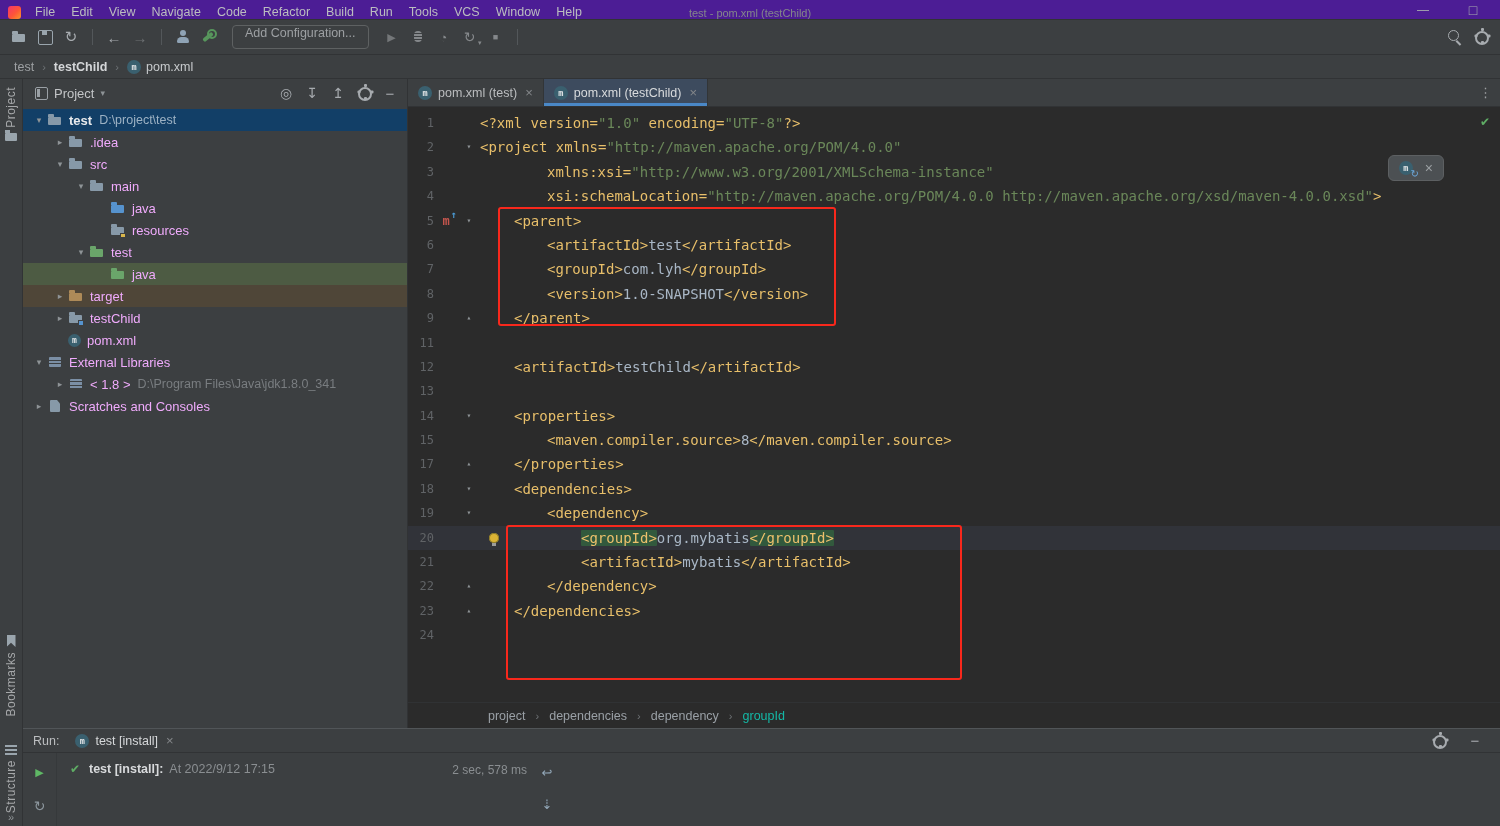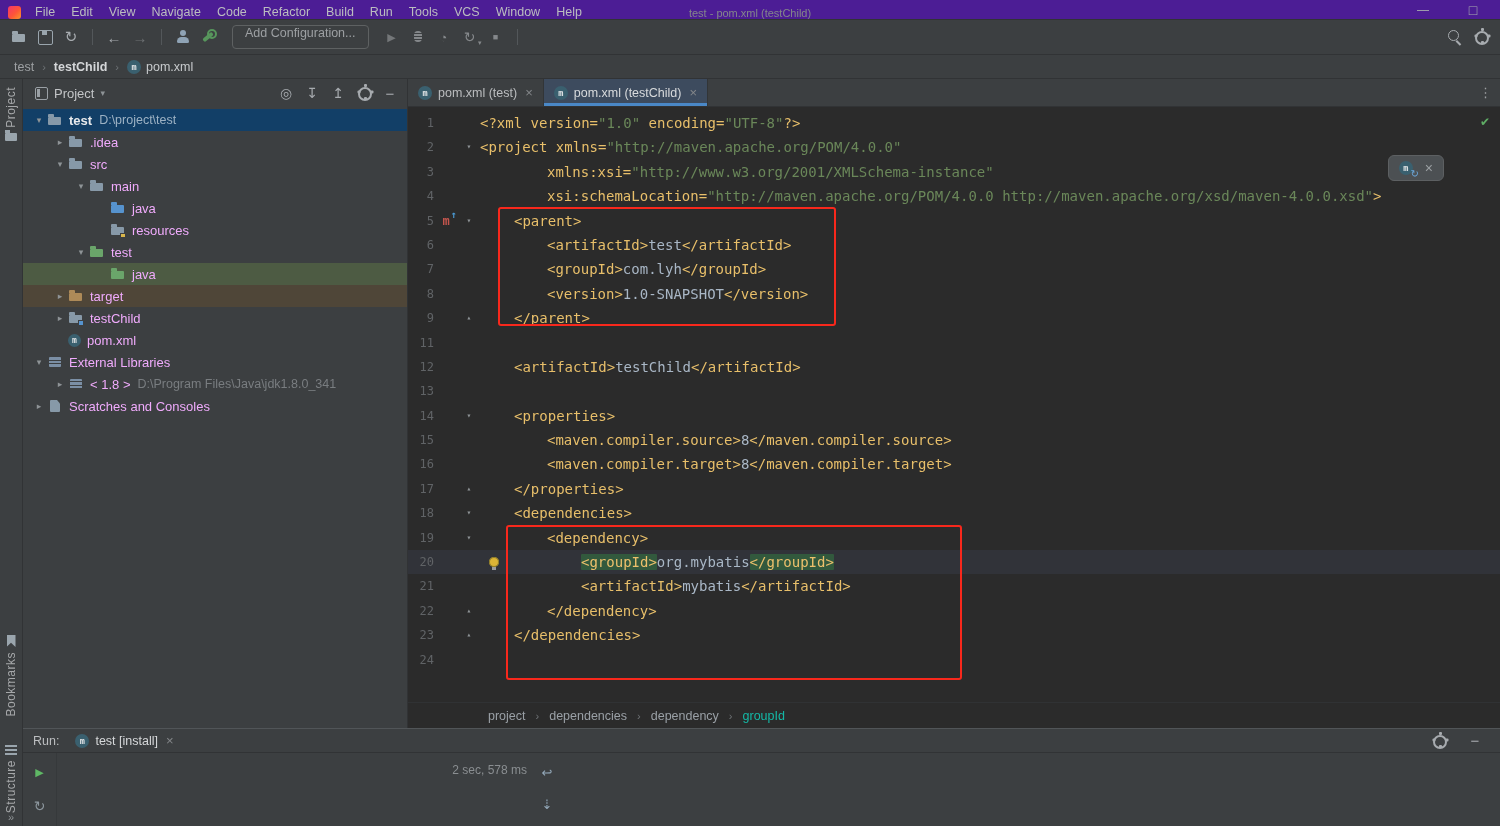--- a/index.html
+++ b/index.html
@@ -470,26 +470,20 @@
                   </span>
                   <span class="code-text" style="padding-left:34px"><span class="tk-tag">&lt;properties&gt;</span></span>
                 </div>
                 <div class="code-line">
                   <span class="ln">15</span>
                   <span class="slotA"></span>
                   <span class="slotB"></span>
                   <span class="code-text" style="padding-left:67px"><span class="tk-tag">&lt;maven.compiler.source&gt;</span><span class="tk-text">8</span><span class="tk-tag">&lt;/maven.compiler.source&gt;</span></span>
                 </div>
                 <div class="code-line">
-                  <span class="ln">16</span>
-                  <span class="slotA"></span>
-                  <span class="slotB"></span>
-                  <span class="code-text" style="padding-left:67px"><span class="tk-tag">&lt;maven.compiler.target&gt;</span><span class="tk-text">8</span><span class="tk-tag">&lt;/maven.compiler.target&gt;</span></span>
-                </div>
-                <div class="code-line">
                   <span class="ln">17</span>
                   <span class="slotA"></span>
                   <span class="slotB">
                     <span class="g-fold">▴</span>
                   </span>
                   <span class="code-text" style="padding-left:34px"><span class="tk-tag">&lt;/properties&gt;</span></span>
                 </div>
                 <div class="code-line">
                   <span class="ln">18</span>
                   <span class="slotA"></span>
@@ -579,20 +573,25 @@
               <span class="tbi settings-icon"></span>
               <span class="tbi hide-icon"></span>
             </span>
         </div>
         <div class="run-body">
           <div id="run-left-icons" class="run-icons">
               <span class="tbi rerun-run-icon"></span>
               <span class="tbi rerun-failed-icon"></span>
             </div>
           <div class="test-pane">
+            <div class="test-row">
+              <span class="tbi passed-icon"></span>
+              <span class="test-name">test [install]:</span>
+              <span class="test-detail">At 2022/9/12 17:15</span>
+            </div>
             <span class="test-duration">2 sec, 578 ms</span>
           </div>
           <div id="console-icons" class="console-strip">
               <span class="tbi soft-wrap-icon"></span>
               <span class="tbi scroll-end-icon"></span>
             </div>
         </div>
       </div>
 
     </div>

